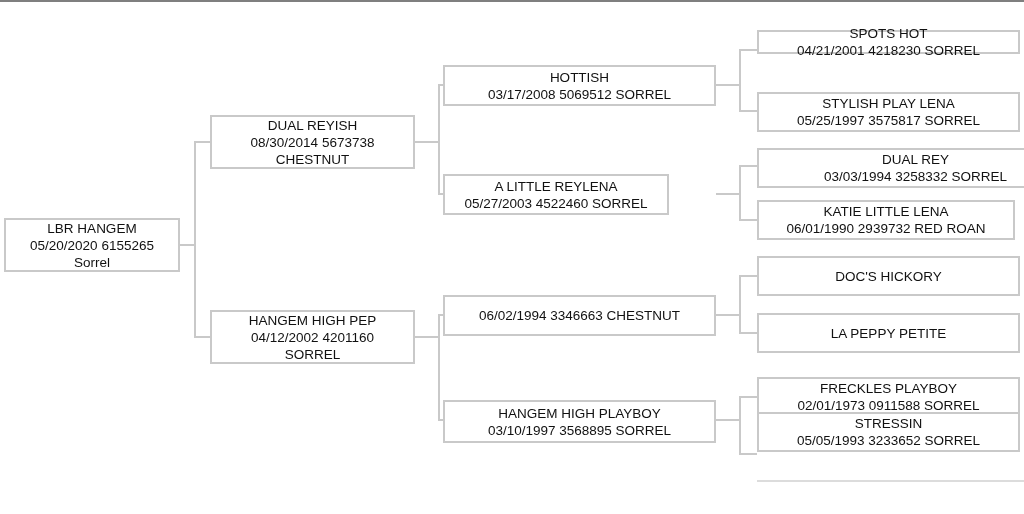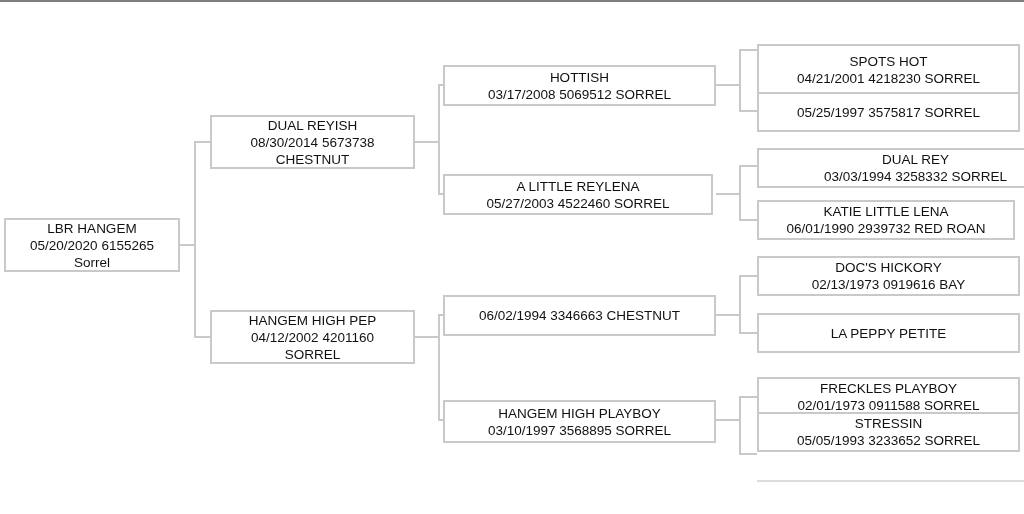--- a/index.html
+++ b/index.html
@@ -48,50 +48,50 @@
   <div class="node" style="left:210px;top:310px;width:205px;height:54px">
     <div>HANGEM HIGH PEP</div>
     <div>04/12/2002 4201160</div>
     <div>SORREL</div>
   </div>
 
   <div class="node" style="left:443px;top:65px;width:273px;height:41px">
     <div>HOTTISH</div>
     <div>03/17/2008 5069512 SORREL</div>
   </div>
-  <div class="node" style="left:443px;top:174px;width:270px;height:41px">
+  <div class="node" style="left:443px;top:174px;width:226px;height:41px">
     <div>A LITTLE REYLENA</div>
     <div>05/27/2003 4522460 SORREL</div>
   </div>
   <div class="node" style="left:443px;top:295px;width:273px;height:41px">
     <div>06/02/1994 3346663 CHESTNUT</div>
   </div>
   <div class="node" style="left:443px;top:400px;width:273px;height:43px">
     <div>HANGEM HIGH PLAYBOY</div>
     <div>03/10/1997 3568895 SORREL</div>
   </div>
 
-  <div class="node" style="left:757px;top:44px;width:263px;height:52px">
+  <div class="node" style="left:757px;top:30px;width:263px;height:24px">
     <div>SPOTS HOT</div>
     <div>04/21/2001 4218230 SORREL</div>
   </div>
   <div class="node" style="left:757px;top:92px;width:263px;height:40px">
+    <div>STYLISH PLAY LENA</div>
     <div>05/25/1997 3575817 SORREL</div>
   </div>
   <div class="node" style="left:757px;top:148px;width:317px;height:40px">
     <div>DUAL REY</div>
     <div>03/03/1994 3258332 SORREL</div>
   </div>
   <div class="node" style="left:757px;top:200px;width:258px;height:40px">
     <div>KATIE LITTLE LENA</div>
     <div>06/01/1990 2939732 RED ROAN</div>
   </div>
   <div class="node" style="left:757px;top:256px;width:263px;height:40px">
     <div>DOC'S HICKORY</div>
-    <div>02/13/1973 0919616 BAY</div>
   </div>
   <div class="node" style="left:757px;top:313px;width:263px;height:40px">
     <div>LA PEPPY PETITE</div>
   </div>
   <div class="node" style="left:757px;top:377px;width:263px;height:40px">
     <div>FRECKLES PLAYBOY</div>
     <div>02/01/1973 0911588 SORREL</div>
   </div>
   <div class="node" style="left:757px;top:412px;width:263px;height:40px">
     <div>STRESSIN</div>

